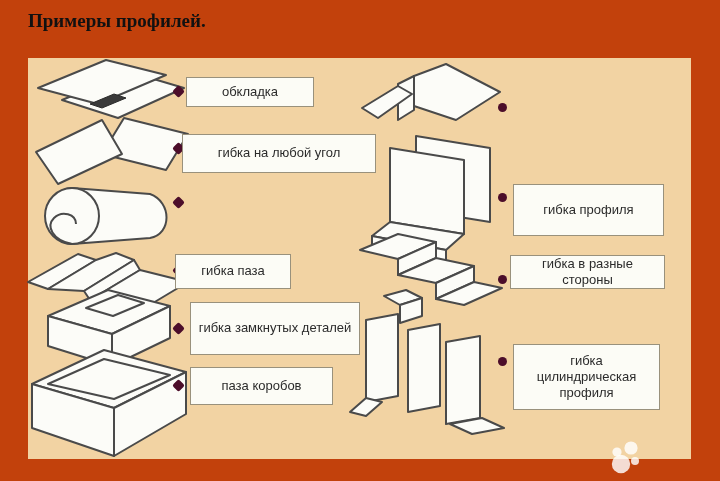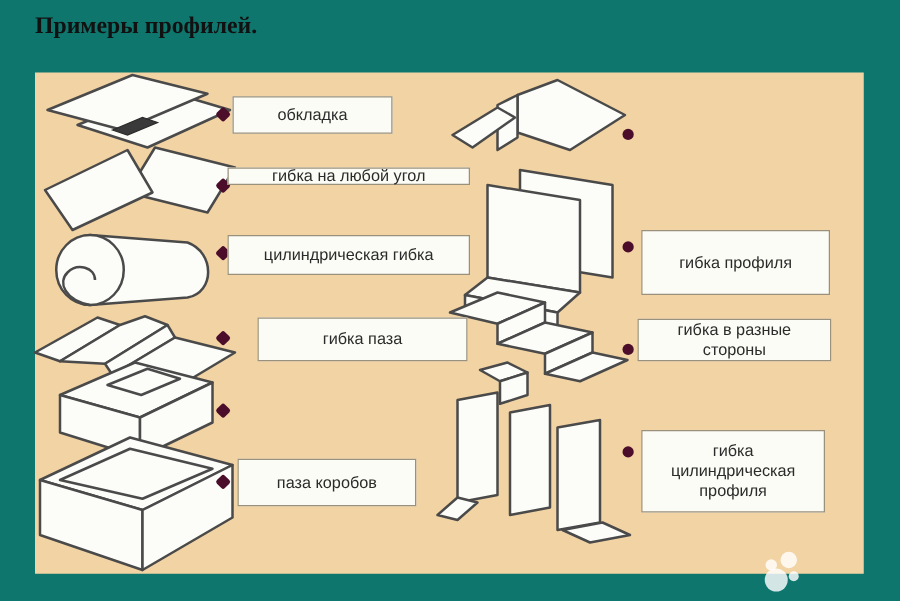--- a/index.html
+++ b/index.html
@@ -1,16 +1,16 @@
 <!DOCTYPE html>
 <html><head>
 <meta charset="utf-8">
 <style>
   html,body{margin:0;padding:0;background:#ffffff;}
-  .stage{position:relative;width:720px;height:481px;background:#0f766e;overflow:hidden;
+  .stage{position:relative;width:720px;height:481px;background:#c2410c;overflow:hidden;
          font-family:"Liberation Sans",sans-serif;}
   .title{position:absolute;left:28px;top:10px;margin:0;
          font-family:"Liberation Serif",serif;font-size:19px;font-weight:bold;color:#111;}
   .panel{position:absolute;left:28px;top:58px;width:663px;height:401px;background:#f2d3a3;}
   .d{position:absolute;overflow:visible;}
   .label-box{position:absolute;background:#fcfcf6;border:1px solid #99917c;
              display:flex;align-items:center;justify-content:center;text-align:center;
              font-size:13px;line-height:1.25;color:#2b2b2b;padding:2px 6px;box-sizing:border-box;}
   .bullet{position:absolute;width:9px;height:9px;background:#4c0d2a;}
   .bullet.diamond{transform:rotate(45deg);border-radius:2px;}
@@ -107,28 +107,28 @@
     <span class="bullet diamond" style="left:146px;top:323px"></span>
 
     <span class="bullet round" style="left:470px;top:45px"></span>
     <span class="bullet round" style="left:470px;top:135px"></span>
     <span class="bullet round" style="left:470px;top:217px"></span>
     <span class="bullet round" style="left:470px;top:299px"></span>
 
     <div class="label-box" style="left:158px;top:19px;width:128px;height:30px">
       <span>обкладка</span>
     </div>
-    <div class="label-box" style="left:154px;top:76px;width:194px;height:14px">
+    <div class="label-box" style="left:154px;top:76px;width:194px;height:39px">
       <span>гибка на любой угол</span>
     </div>
-    <div class="label-box" style="left:154px;top:130px;width:194px;height:32px">
-      <span>цилиндрическая гибка</span>
+    <div class="label-box" style="left:147px;top:196px;width:116px;height:35px">
+      <span>гибка паза</span>
     </div>
-    <div class="label-box" style="left:178px;top:196px;width:168px;height:35px">
-      <span>гибка паза</span>
+    <div class="label-box" style="left:162px;top:244px;width:170px;height:53px">
+      <span>гибка замкнутых деталей</span>
     </div>
     <div class="label-box" style="left:162px;top:309px;width:143px;height:38px">
       <span>паза коробов</span>
     </div>
 
     <div class="label-box" style="left:485px;top:126px;width:151px;height:52px">
       <span>гибка профиля</span>
     </div>
     <div class="label-box" style="left:482px;top:197px;width:155px;height:34px">
       <span>гибка в разные стороны</span>

